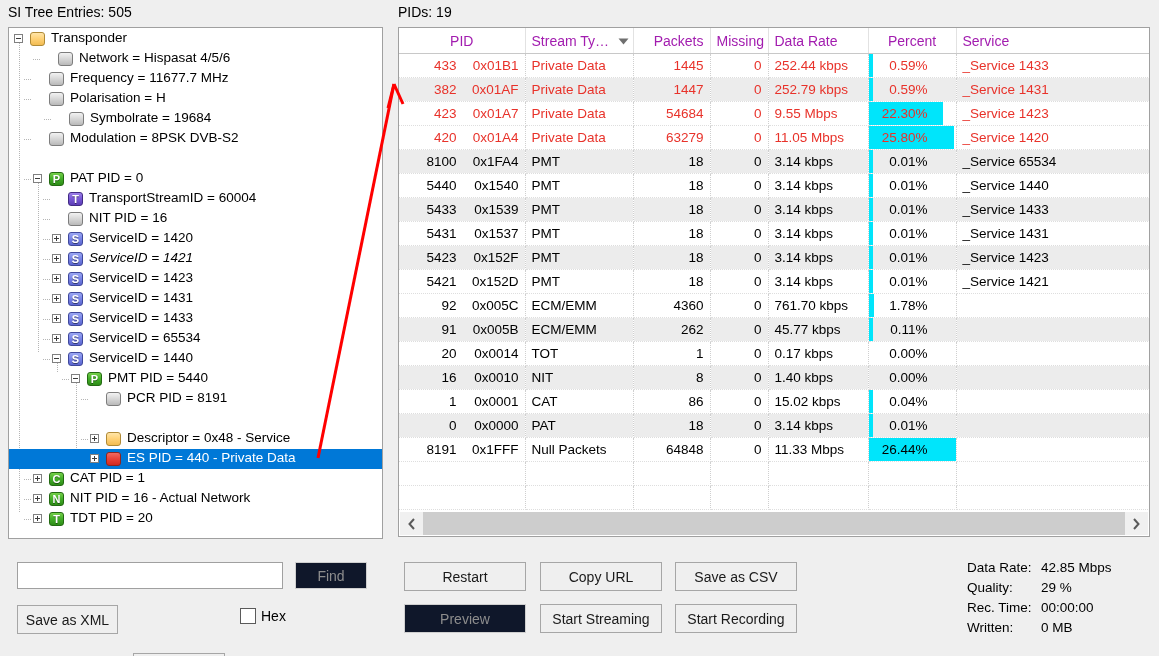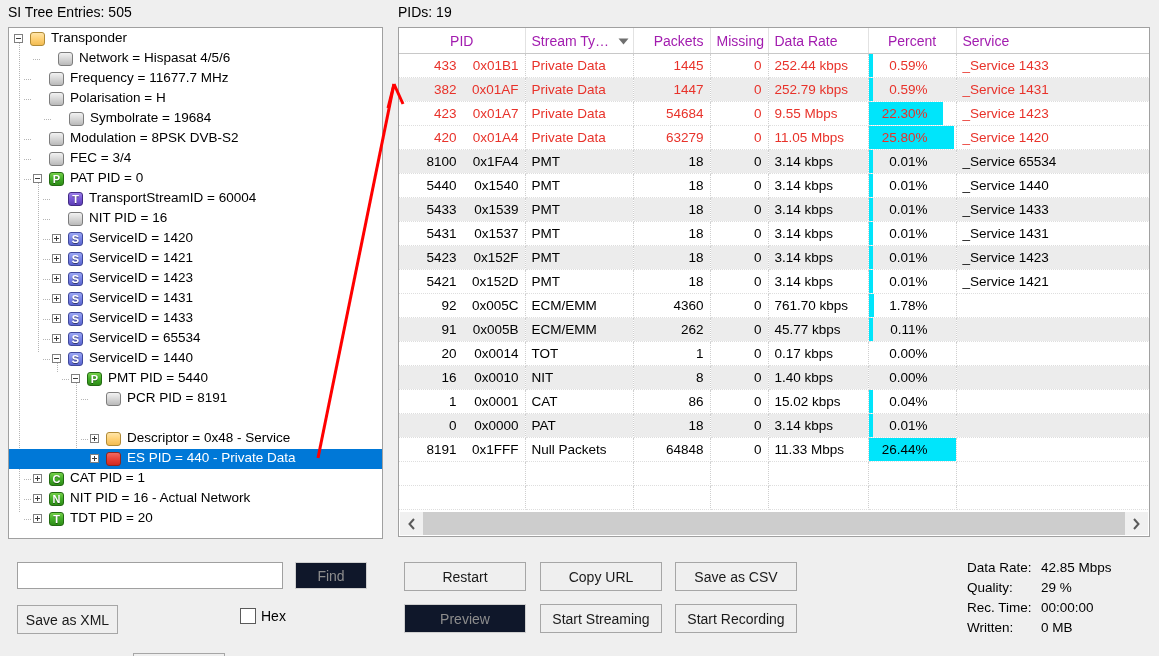--- a/index.html
+++ b/index.html
@@ -169,25 +169,20 @@
           <div class="tnode" style="position: absolute; left: 0px; right: 0px; top: 81px; margin-left: 20px;">
             <div class="guide-h" style="left: 15px; top: 10px; width: 8px;"></div>
             <div class="ic grey" style="left: 40px;"></div>
             <span class="lbl" style="position: absolute; left: 61px;">Symbolrate = 19684</span>
           </div>
           <div class="tnode" style="position: absolute; left: 0px; right: 0px; top: 101px;">
             <div class="guide-h" style="left: 15px; top: 10px; width: 8px;"></div>
             <div class="ic grey" style="left: 40px;"></div>
             <span class="lbl" style="position: absolute; left: 61px;">Modulation = 8PSK DVB-S2</span>
           </div>
-          <div class="tnode" style="position: absolute; left: 0px; right: 0px; top: 121px;">
-            <div class="guide-h" style="left: 15px; top: 10px; width: 8px;"></div>
-            <div class="ic grey" style="left: 40px;"></div>
-            <span class="lbl" style="position: absolute; left: 61px;">FEC = 3/4</span>
-          </div>
           <div class="tnode" style="position: absolute; left: 0px; right: 0px; top: 141px;">
             <div class="guide-h" style="left: 15px; top: 10px; width: 8px;"></div>
             <div class="exp" style="left: 24px;"></div>
             <div class="ic green letter" style="left: 40px;">P</div>
             <span class="lbl" style="position: absolute; left: 61px;">PAT PID = 0</span>
           </div>
           <div class="tnode" style="position: absolute; left: 0px; right: 0px; top: 161px;">
             <div class="guide-h" style="left: 34px; top: 10px; width: 8px;"></div>
             <div class="ic purple letter" style="left: 59px;">T</div>
             <span class="lbl" style="position: absolute; left: 80px;">TransportStreamID = 60004</span>
@@ -200,21 +195,21 @@
           <div class="tnode" style="position: absolute; left: 0px; right: 0px; top: 201px;">
             <div class="guide-h" style="left: 34px; top: 10px; width: 8px;"></div>
             <div class="exp plus" style="left: 43px;"></div>
             <div class="ic blue letter" style="left: 59px;">S</div>
             <span class="lbl" style="position: absolute; left: 80px;">ServiceID = 1420</span>
           </div>
           <div class="tnode" style="position: absolute; left: 0px; right: 0px; top: 221px;">
             <div class="guide-h" style="left: 34px; top: 10px; width: 8px;"></div>
             <div class="exp plus" style="left: 43px;"></div>
             <div class="ic blue letter" style="left: 59px;">S</div>
-            <span class="lbl" style="position: absolute; left: 80px;">ServiceID = 1421</span>
+            <span class="lbl" style="position: absolute; left: 80px; font-style: italic;">ServiceID = 1421</span>
           </div>
           <div class="tnode" style="position: absolute; left: 0px; right: 0px; top: 241px;">
             <div class="guide-h" style="left: 34px; top: 10px; width: 8px;"></div>
             <div class="exp plus" style="left: 43px;"></div>
             <div class="ic blue letter" style="left: 59px;">S</div>
             <span class="lbl" style="position: absolute; left: 80px;">ServiceID = 1423</span>
           </div>
           <div class="tnode" style="position: absolute; left: 0px; right: 0px; top: 261px;">
             <div class="guide-h" style="left: 34px; top: 10px; width: 8px;"></div>
             <div class="exp plus" style="left: 43px;"></div>

